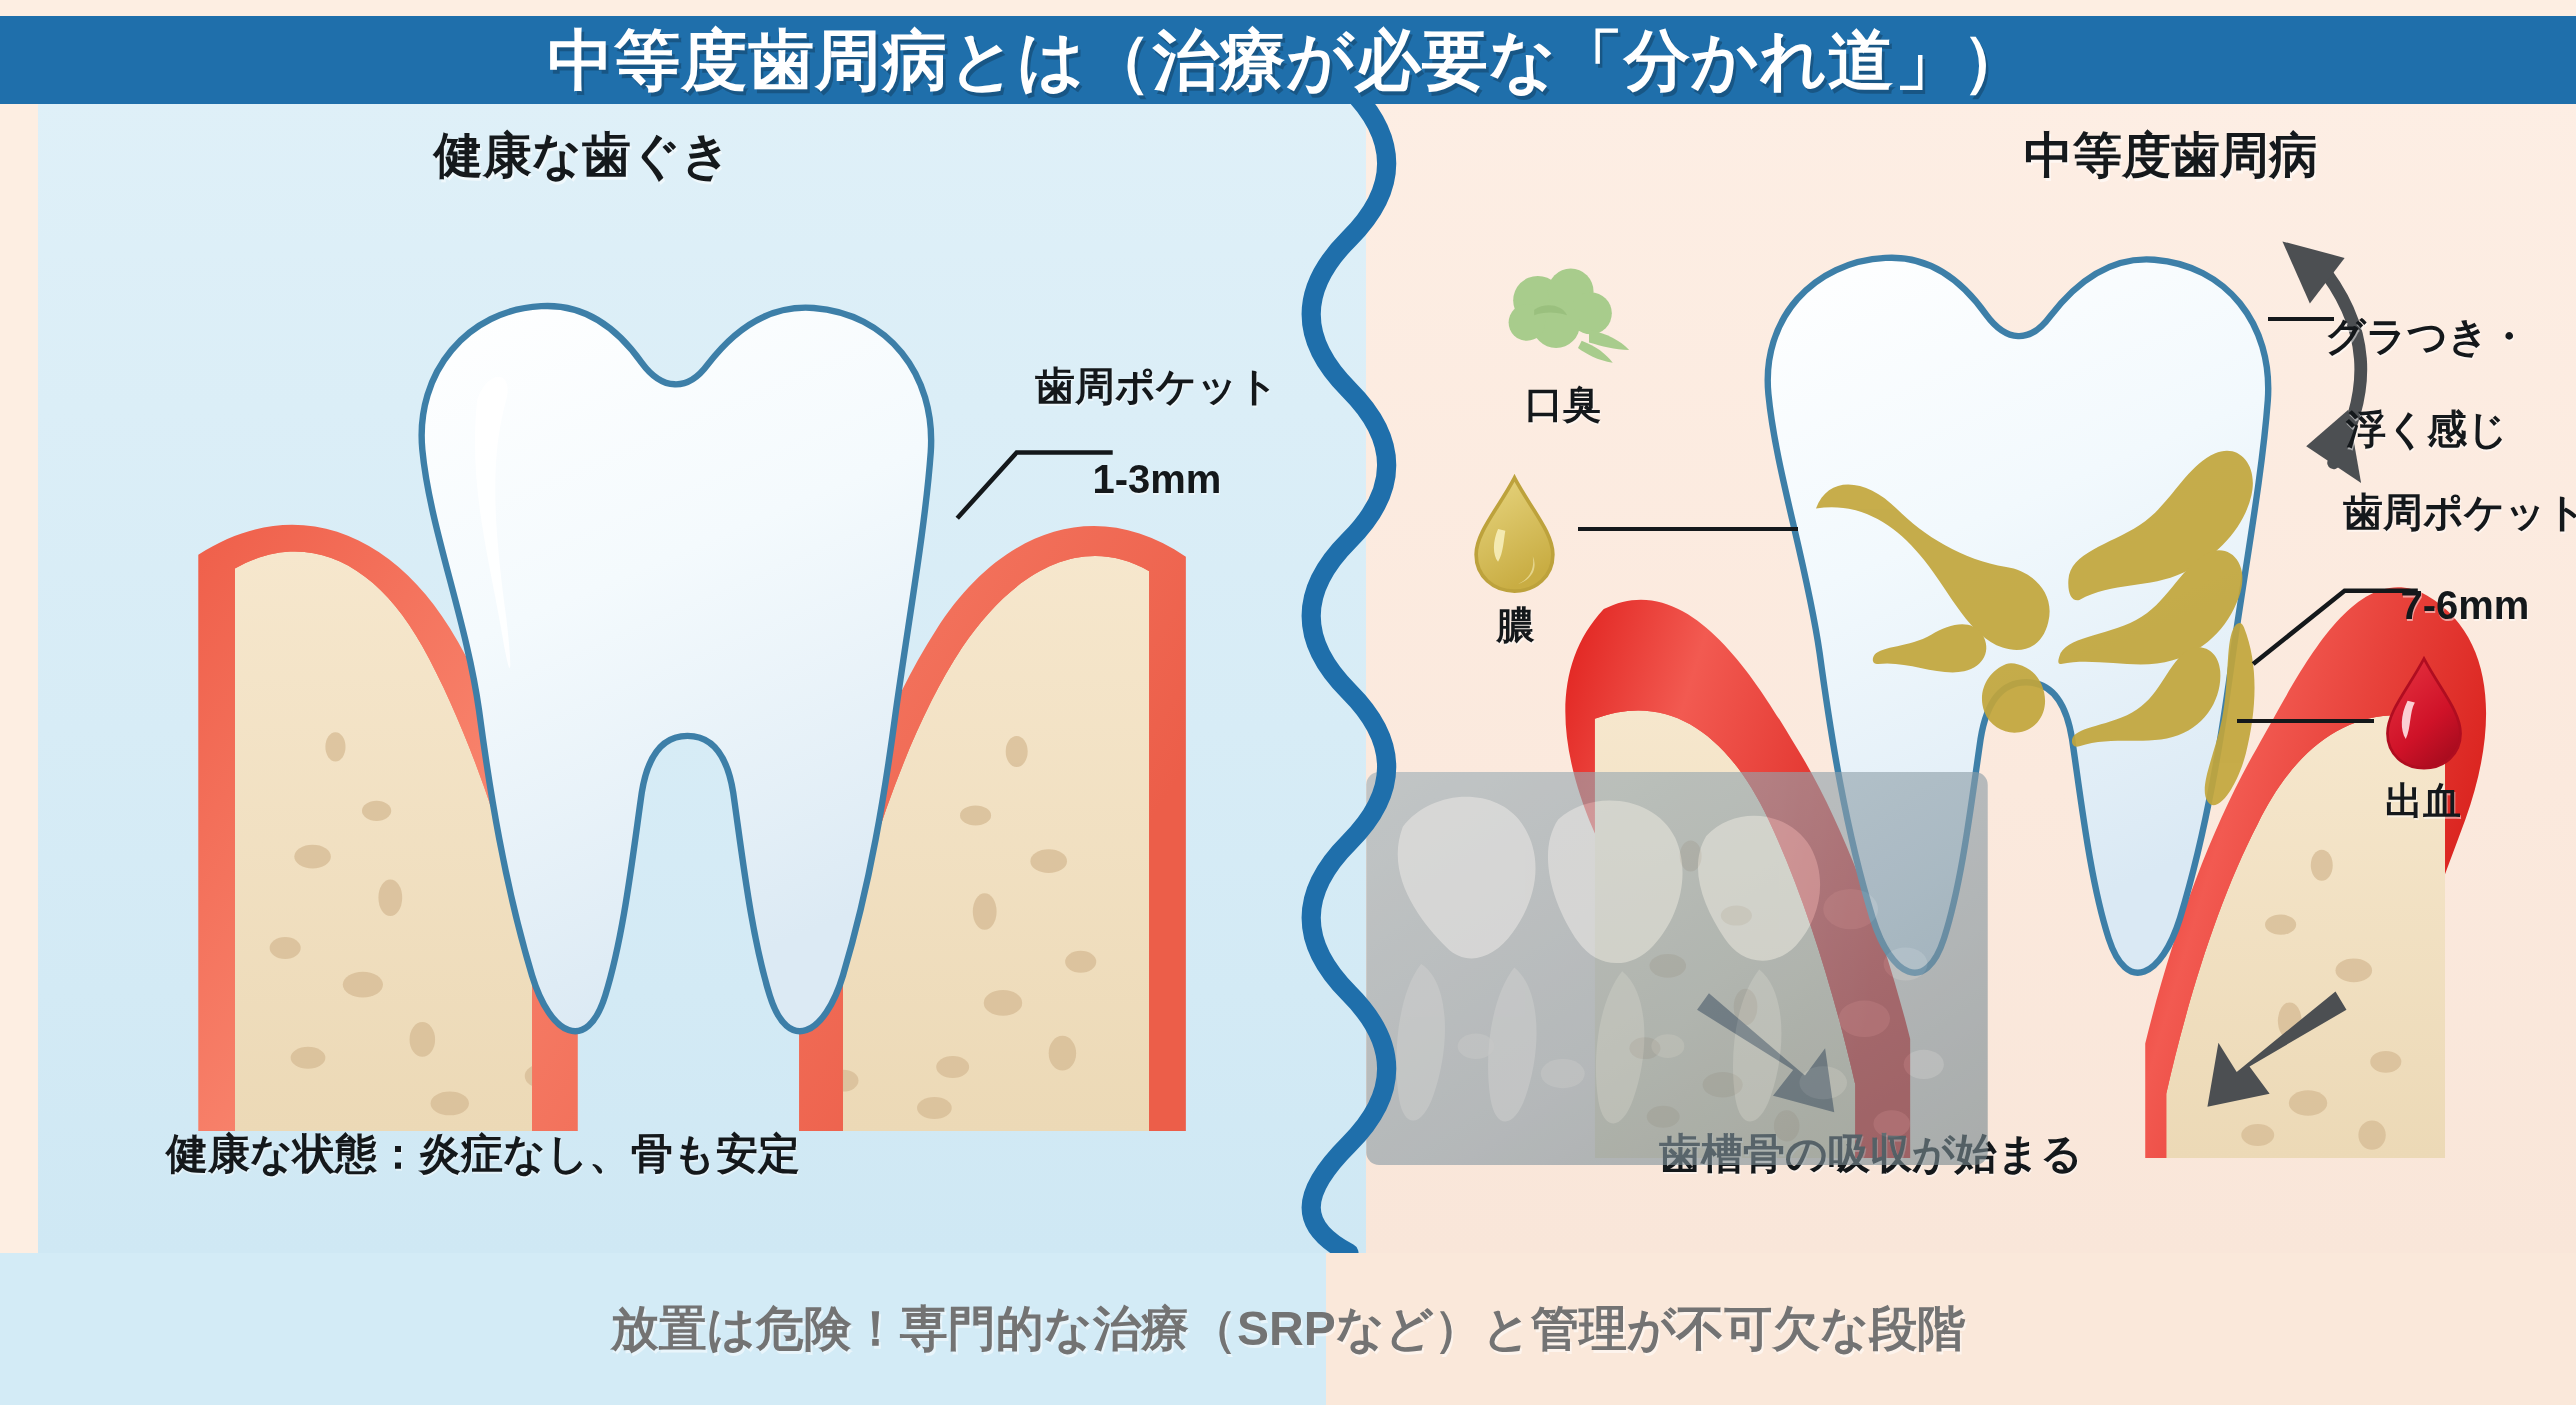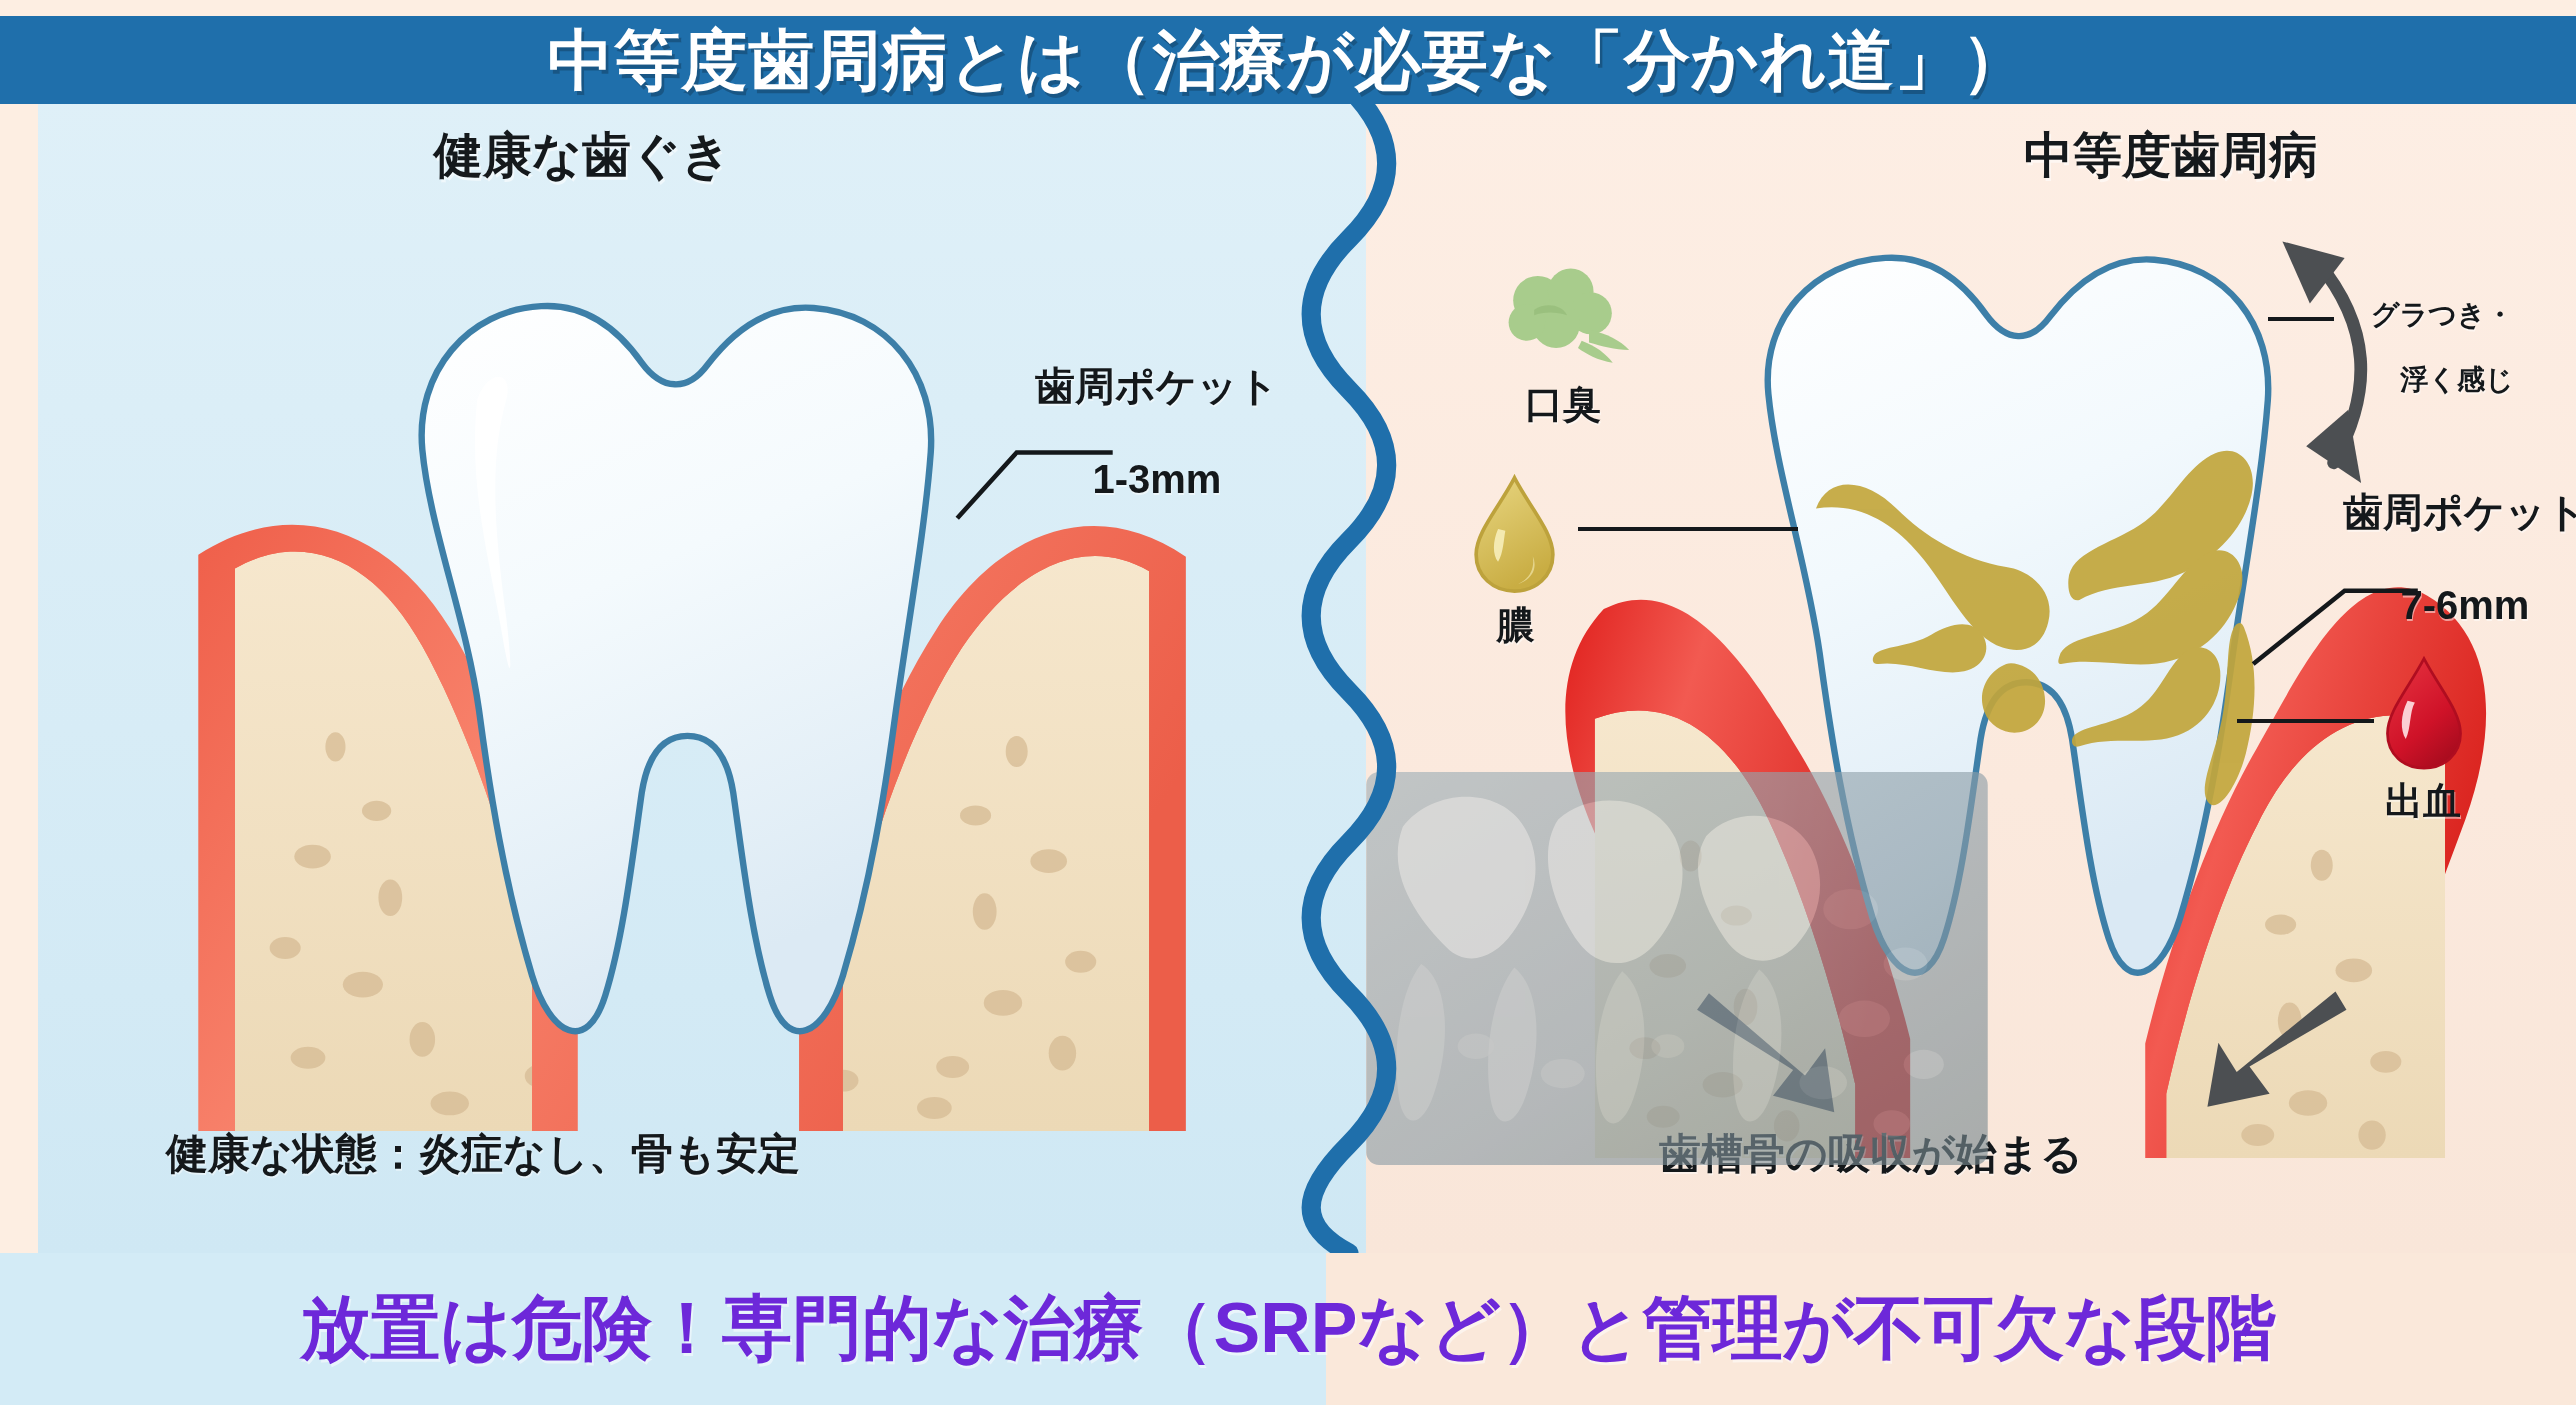--- a/index.html
+++ b/index.html
@@ -84,21 +84,21 @@
   
   .banner{
     position:absolute;left:0;top:1253px;width:2576px;height:152px;
     z-index:35;
     display:flex;align-items:center;
   }
   .banner-bg-left{position:absolute;left:0;top:0;width:1345px;height:152px;background:#d3ebf6;}
   .banner-bg-right{position:absolute;left:1326px;top:0;width:1250px;height:152px;background:#fae8da;}
   .banner-text{
     position:relative;z-index:2;width:100%;text-align:center;
-    font-size:70px;font-weight:bold;color:#6d28d9;
+    font-size:48px;font-weight:bold;color:#737373;
     text-shadow:1.8px 2.7px 0 rgba(255,255,255,0.5);
     white-space:nowrap;
   }
 
   
   .xray{
     position:absolute;
     border-radius:9.1px;
     overflow:hidden;
     opacity:0.62;
@@ -388,21 +388,21 @@
           <stop offset="100%" stop-color="#a40b1d"></stop>
         </linearGradient>
       </defs>
       <path d="M48 4 C66 38 88 62 88 86 C88 109 70 124 48 124 C26 124 8 109 8 86 C8 62 30 38 48 4 Z" fill="url(#bloodG)" stroke="#b00d20" stroke-width="3"></path>
       <path d="M30 50 C22 66 22 82 28 92 C34 80 32 62 38 52 Z" fill="#ffe3e6" opacity="0.9"></path>
     </svg>
     <div class="icon-label" style="left:979px;top:688px;width:156px;">出血</div>
     <div class="leader" style="left:871px;top:631px;width:137px;"></div>
 
     <div class="leader" style="left:902px;top:229px;width:66px;"></div>
-    <div class="callout" style="left:1005px;top:179px;font-size:28px;text-align:right;">
+    <div class="callout" style="left:959px;top:179px;font-size:40px;text-align:center;">
       <div>グラつき・</div>
       <div>浮く感じ</div>
     </div>
 
     <div class="callout" style="left:977px;top:355px;font-size:40px;text-align:left;">
       <div>歯周ポケット</div>
       <div style="text-align:center;">7-6mm</div>
     </div>
 
     <div class="caption" style="left:293px;top:1038px;">歯槽骨の吸収が始まる</div>

